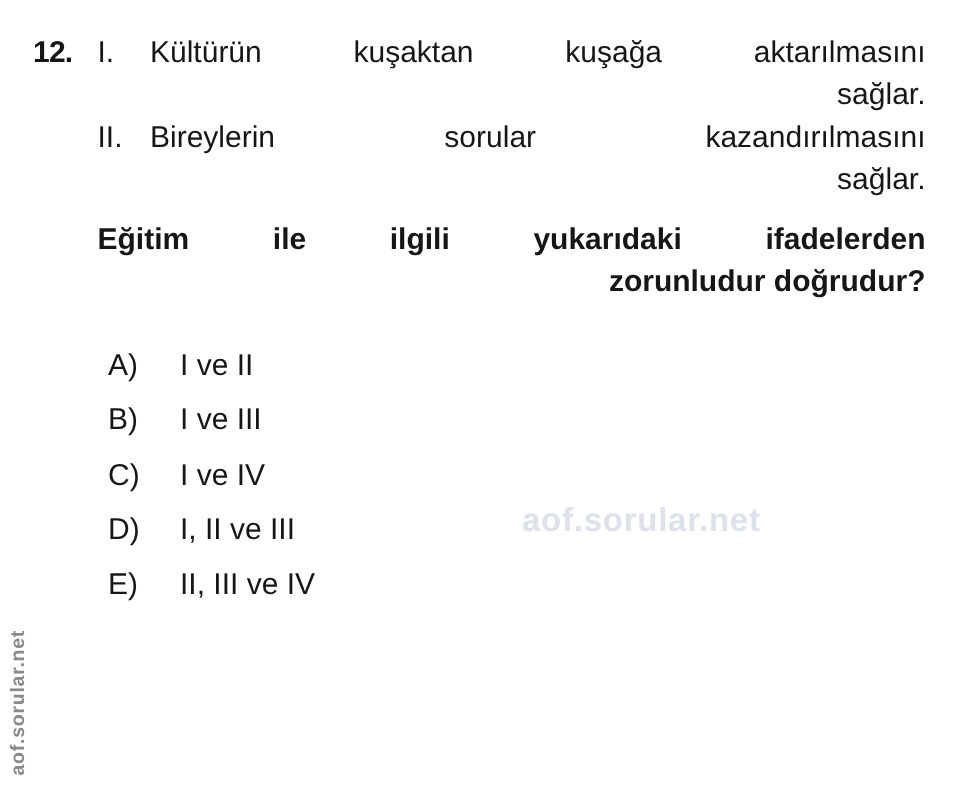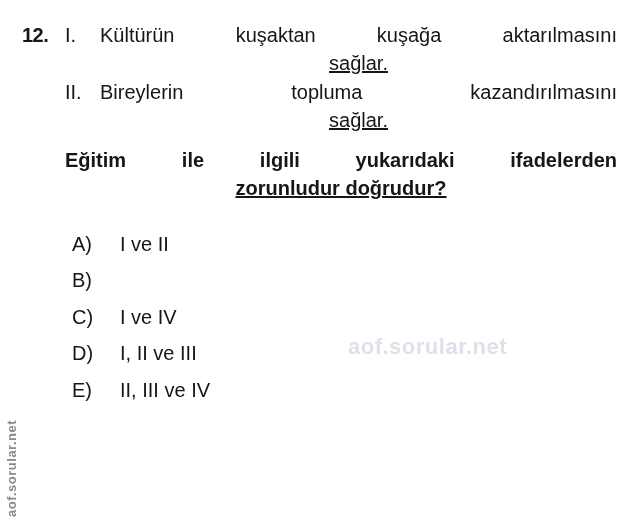--- a/index.html
+++ b/index.html
@@ -32,21 +32,21 @@
   .content {
     position: absolute;
     left: 65px; top: 21px;
     width: 552px;
     font-size: 20px;
     line-height: 28.3px;
   }
   .stmt { position: relative; padding-left: 35px; }
   .stmt .numeral { position: absolute; left: 0; top: 0; }
   .jline { text-align: justify; text-align-last: justify; }
-  .lline { text-align: center; text-decoration: underline; }
+  .lline { text-align: right; }
   .stem {
     margin-top: 12px;
     font-weight: bold;
   }
   .options { margin-top: 23px; margin-left: 7px; }
   .opt {
     display: flex;
     line-height: 36.5px;
     cursor: default;
   }
@@ -82,38 +82,39 @@
   <div class="content">
 
     <div class="stmt">
       <span class="numeral">I.</span>
       <div class="jline">Kültürün kuşaktan kuşağa aktarılmasını</div>
       <div class="lline">sağlar.</div>
     </div>
 
     <div class="stmt">
       <span class="numeral">II.</span>
-      <div class="jline">Bireylerin topluma kazandırılmasını</div>
+      <div class="jline">Bireylerin sorular kazandırılmasını</div>
       <div class="lline">sağlar.</div>
     </div>
 
 
 
     <div class="stem">
       <div class="jline">Eğitim ile ilgili yukarıdaki ifadelerden</div>
       <div class="lline">zorunludur doğrudur?</div>
     </div>
 
     <div class="options">
       <div class="opt">
         <span class="letter">A)</span>
         <span class="otext">I ve II</span>
       </div>
       <div class="opt">
         <span class="letter">B)</span>
+        <span class="otext">I ve III</span>
       </div>
       <div class="opt">
         <span class="letter">C)</span>
         <span class="otext">I ve IV</span>
       </div>
       <div class="opt">
         <span class="letter">D)</span>
         <span class="otext">I, II ve III</span>
       </div>
       <div class="opt">

